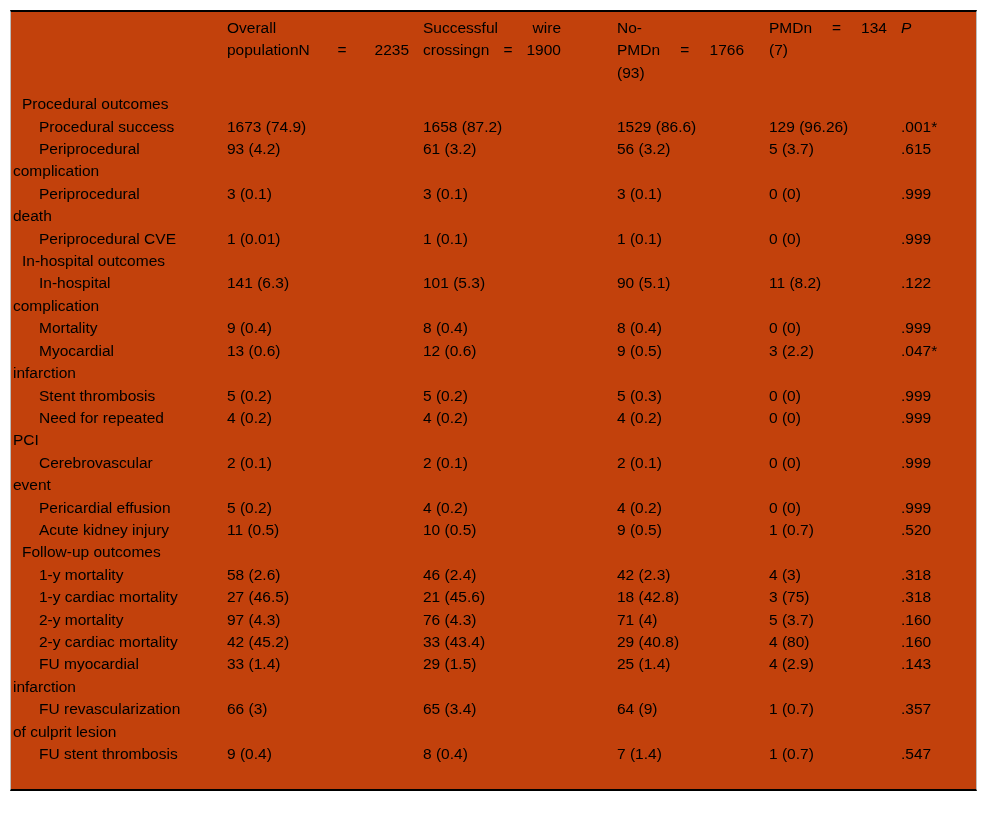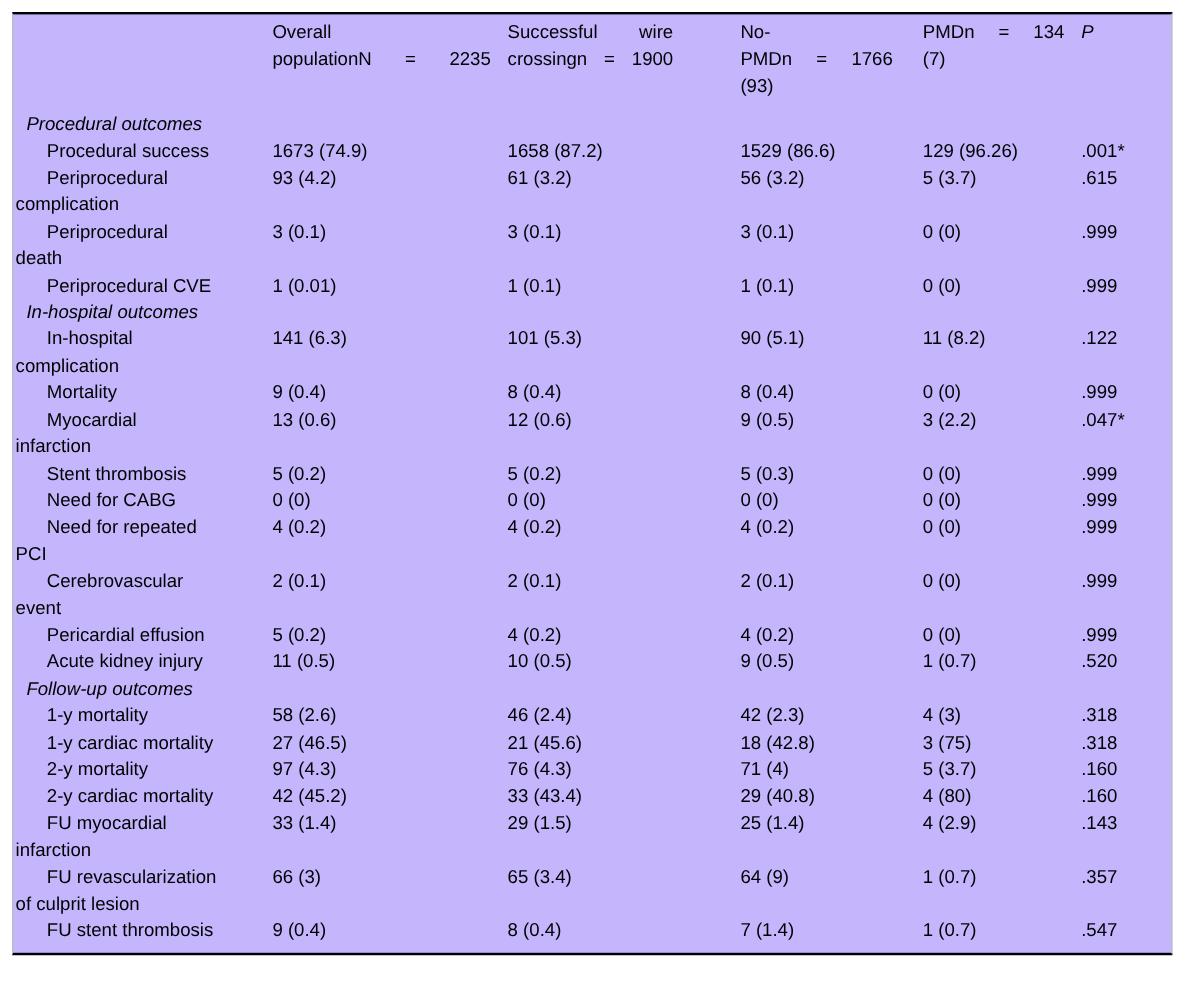--- a/index.html
+++ b/index.html
@@ -10,22 +10,22 @@
     color: #000000;
   }
   .frame {
     position: absolute;
     left: 10px; top: 10px;
     width: 965px;
     border-top: 2px solid #000000;
     border-bottom: 2px solid #000000;
     border-left: 1px solid #bdbdbd;
     border-right: 1px solid #bdbdbd;
-    padding-bottom: 6px;
-    background: #c4b5fd;
+    padding-bottom: 24px;
+    background: #c2410c;
   }
   table.outcomes {
     border-collapse: collapse;
     table-layout: fixed;
     width: 965px;
     font-size: 15.5px;
     line-height: 22.4px;
   }
   col.c-label   { width: 216px; }
   col.c-overall { width: 196px; }
@@ -50,21 +50,20 @@
   th[data-col="overall"] .jline { width: 182px; align-items: flex-end; }
   th[data-col="wire"]    .jline { width: 138px; }
   th[data-col="nopmd"]   .jline { width: 127px; }
   th[data-col="pmd"]     .jline { width: 118px; }
   .it { font-style: italic; }
   td.lbl {
     padding-left: 2px;
     text-indent: 26px;
   }
   td.lbl.sec {
-    font-style: italic;
     text-indent: 9px;
     margin-top: 28px;
   }
 </style>
 </head>
 <body>
 
 <div class="frame">
   <table class="outcomes">
     <colgroup>
@@ -184,28 +183,20 @@
         </tr>
         <tr>
           <td class="lbl">Stent thrombosis</td>
           <td>5 (0.2)</td>
           <td>5 (0.2)</td>
           <td>5 (0.3)</td>
           <td>0 (0)</td>
           <td>.999</td>
         </tr>
         <tr>
-          <td class="lbl">Need for CABG</td>
-          <td>0 (0)</td>
-          <td>0 (0)</td>
-          <td>0 (0)</td>
-          <td>0 (0)</td>
-          <td>.999</td>
-        </tr>
-        <tr>
           <td class="lbl">Need for repeated<br>PCI</td>
           <td>4 (0.2)</td>
           <td>4 (0.2)</td>
           <td>4 (0.2)</td>
           <td>0 (0)</td>
           <td>.999</td>
         </tr>
         <tr>
           <td class="lbl">Cerebrovascular<br>event</td>
           <td>2 (0.1)</td>

